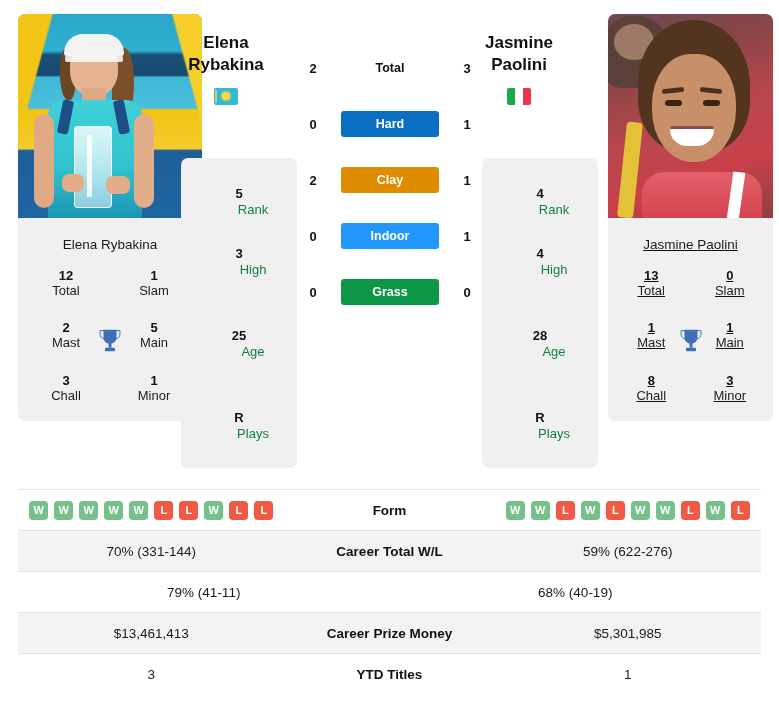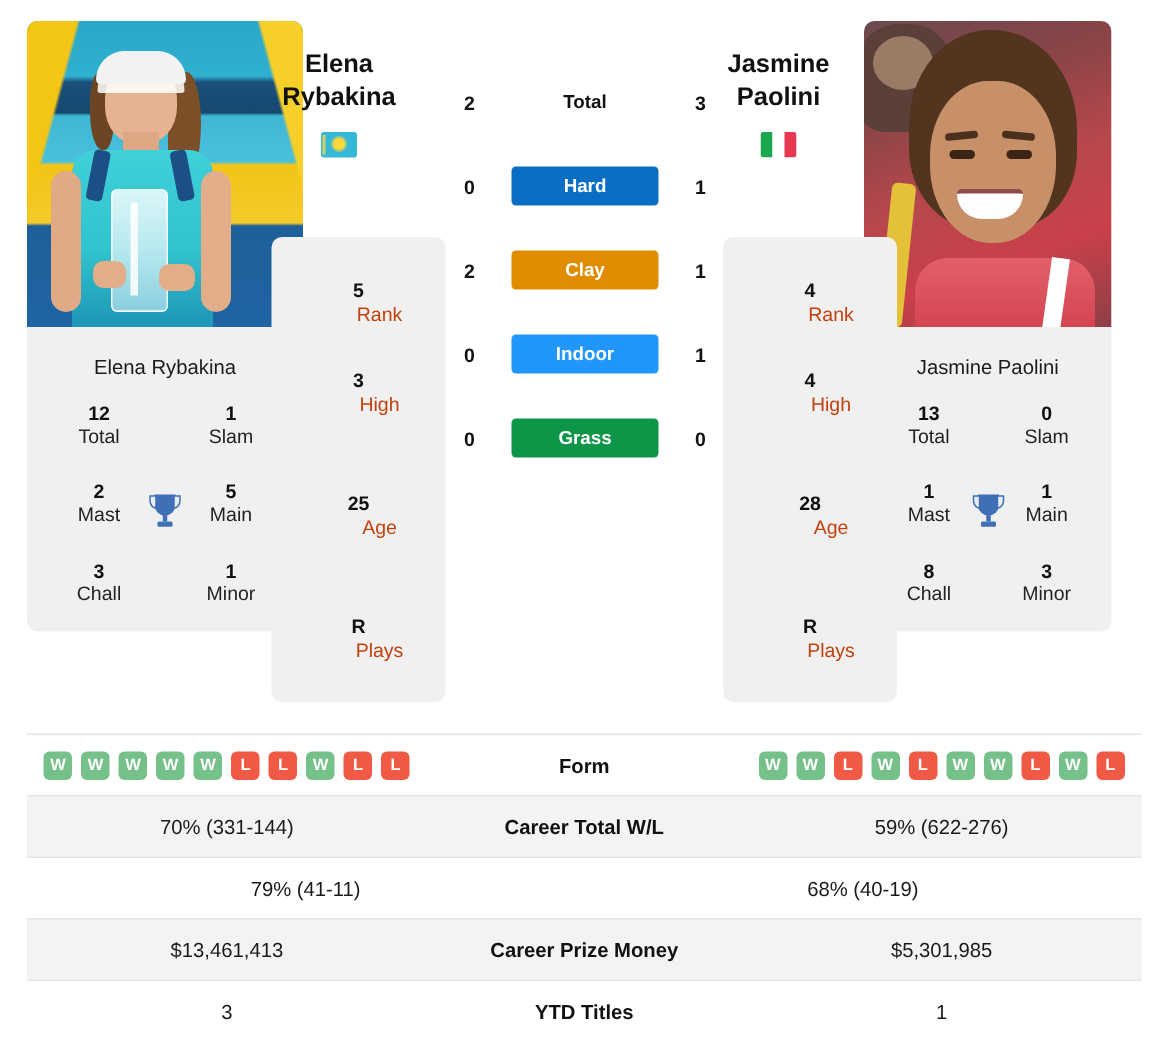--- a/index.html
+++ b/index.html
@@ -19,21 +19,21 @@
   
   .player-card {
     position: absolute;
     top: 14px;
     width: 184px;
     border-radius: 7px;
     overflow: hidden;
     background: #f0f0f0;
   }
   .player-card.left  { left: 18px; }
-  .player-card.right { left: 576px; width: 165px; }
+  .player-card.right { left: 608px; width: 165px; text-decoration: underline; }
 
   .photo { position: relative; width: 100%; height: 204px; overflow: hidden; }
 
   
   .photo-rybakina {
     background:
       linear-gradient(105deg, #f3c516 0%, #f3c516 14%, rgba(243,197,22,0) 15%),
       linear-gradient(255deg, #f6cf2a 0%, #f6cf2a 12%, rgba(246,207,42,0) 13%),
       linear-gradient(180deg,
         #2aa7c9 0%, #2fb0cf 18%,
@@ -180,21 +180,21 @@
   
   .rank-card {
     position: absolute; top: 158px;
     width: 116px; height: 310px;
     background: #f0f0f0; border-radius: 7px;
   }
   .rank-card.left  { left: 181px; }
   .rank-card.right { left: 482px; }
   .rank-item { text-align: center; line-height: 1.2; position: absolute; width: 100%; }
   .rank-item .num { font-size: 13px; font-weight: bold; display: block; color: #111; }
-  .rank-item .lbl { font-size: 13px; display: block; color: #c2410c; margin-left: 28px; }
+  .rank-item .lbl { font-size: 13px; display: block; color: #15803d; margin-left: 28px; }
   .ri-0 { top: 28px; }
   .ri-1 { top: 88px; }
   .ri-2 { top: 170px; }
   .ri-3 { top: 252px; }
 
   
   .surface-col {
     position: absolute; left: 300px; top: 55px; width: 180px;
   }
   .srow {

